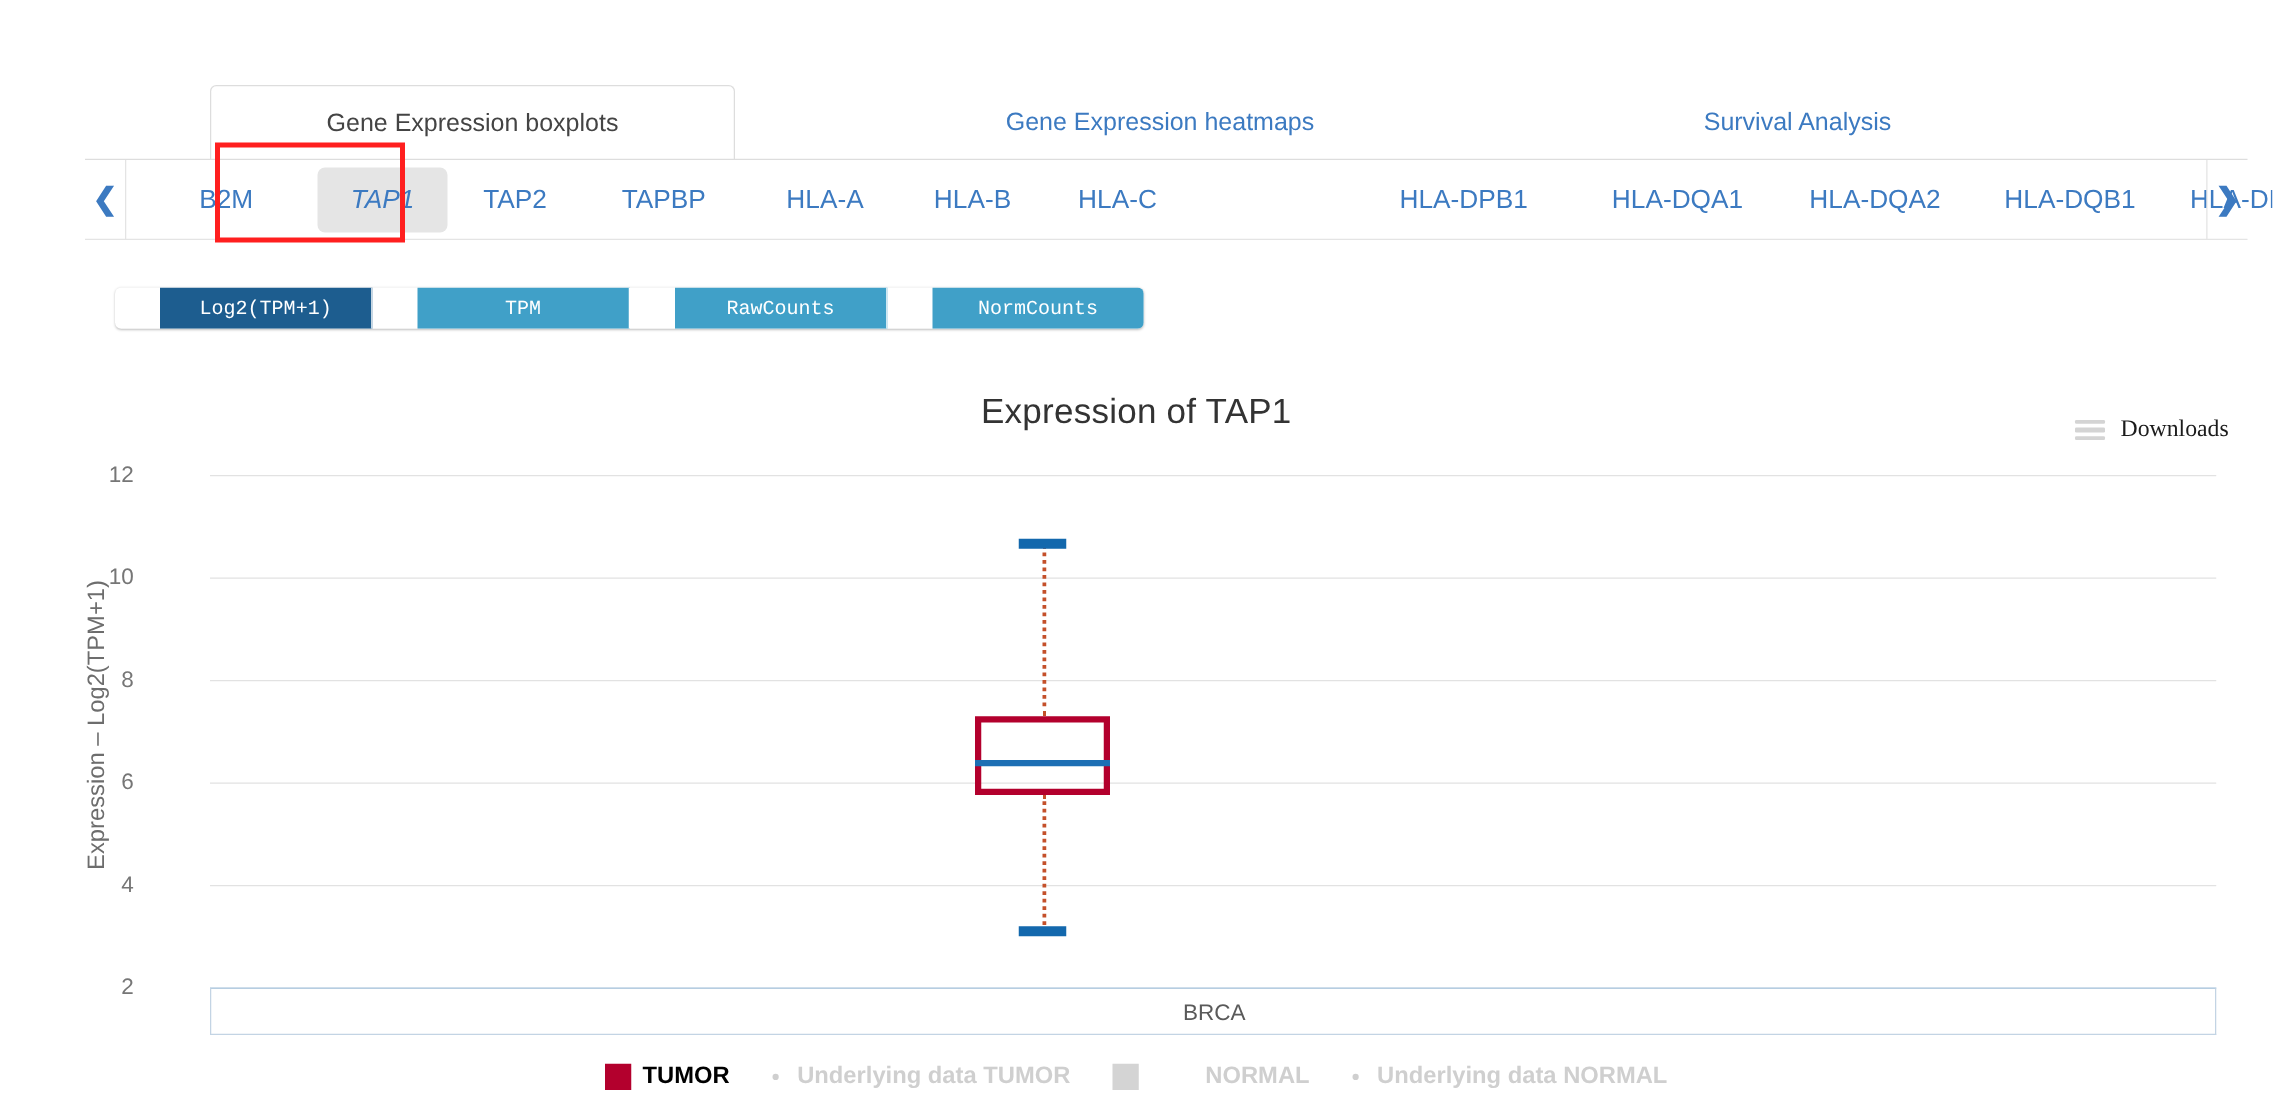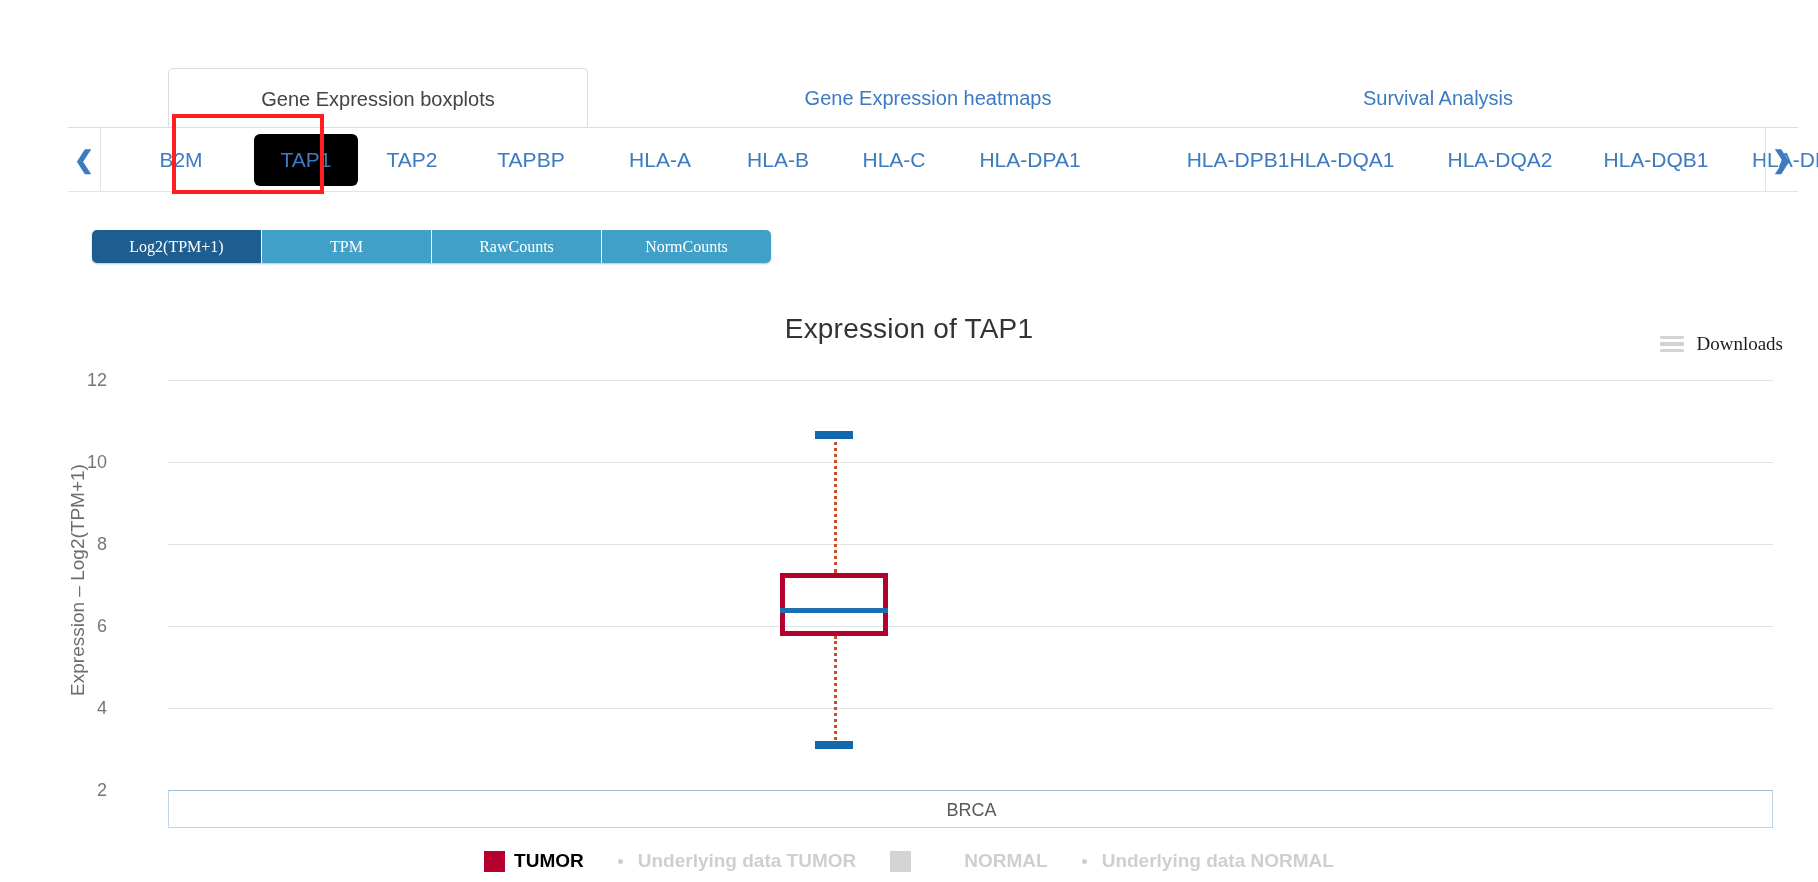--- a/index.html
+++ b/index.html
@@ -84,21 +84,22 @@
     height: 52px;
     line-height: 52px;
     text-align: center;
     font-size: 21px;
     color: #3c7ac1;
     cursor: pointer;
     white-space: nowrap;
     border-radius: 6px;
   }
   .gene-item.selected {
-    background: #000000;
+    background: #e5e5e5;
+    font-style: italic;
   }
   .gene-highlight {
     position: absolute;
     left: 172px;
     top: 114px;
     width: 152px;
     height: 80px;
     border: 4px solid #ff1f1f;
     box-sizing: border-box;
     pointer-events: none;
@@ -118,21 +119,22 @@
     flex: none;
     display: flex;
     align-items: center;
     justify-content: center;
     font-size: 16px;
     color: #ffffff;
     background: #40a0c8;
     border-right: 1px solid #ffffff;
     cursor: pointer;
     white-space: nowrap;
-    font-family: Liberation Serif, serif;
+    font-family: Liberation Mono, monospace;
+    margin-left: 36px;
   }
   .btn-group .seg:last-child { border-right: none; }
   .btn-group .seg.active {
     background: #1d5d8f;
   }
   #group-units { left: 92px; top: 230px; }
   #group-units .seg { width: 169px; }
   #group-sort  { left: 1092px; top: 230px; }
   #group-sort .seg { width: 224px; }
 
@@ -321,22 +323,21 @@
   <div class="genebar">
     <div class="gene-arrow left">❮</div>
 
     <div class="gene-item" style="left:58px;width:110px"><span>B2M</span></div>
     <div class="gene-item selected" style="left:186px;width:104px"><span>TAP1</span></div>
     <div class="gene-item" style="left:290px;width:108px"><span>TAP2</span></div>
     <div class="gene-item" style="left:400px;width:126px"><span>TAPBP</span></div>
     <div class="gene-item" style="left:530px;width:124px"><span>HLA-A</span></div>
     <div class="gene-item" style="left:648px;width:124px"><span>HLA-B</span></div>
     <div class="gene-item" style="left:764px;width:124px"><span>HLA-C</span></div>
-    <div class="gene-item" style="left:872px;width:180px"><span>HLA-DPA1</span></div>
-    <div class="gene-item" style="left:1080px;width:180px"><span>HLA-DPB1</span></div>
+    <div class="gene-item" style="left:1013px;width:180px"><span>HLA-DPB1</span></div>
     <div class="gene-item" style="left:1184px;width:180px"><span>HLA-DQA1</span></div>
     <div class="gene-item" style="left:1342px;width:180px"><span>HLA-DQA2</span></div>
     <div class="gene-item" style="left:1498px;width:180px"><span>HLA-DQB1</span></div>
     <div class="gene-item" style="left:1650px;width:160px"><span>HLA-DRA</span></div>
 
     <div class="gene-arrow right">❯</div>
   </div>
   <div class="gene-highlight" style="border-color: rgb(255, 31, 31);"></div>
 
   <div class="btn-group" id="group-units">

